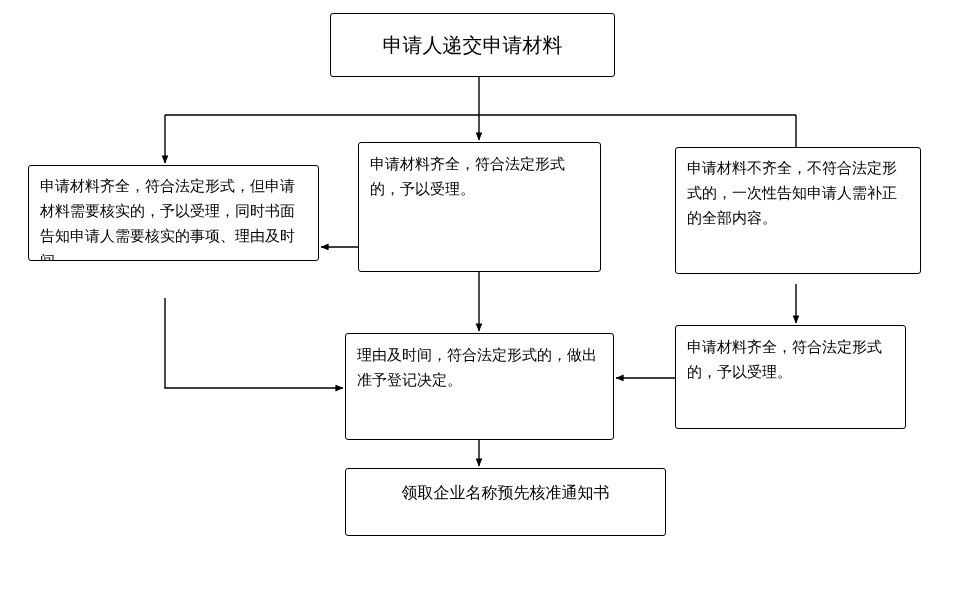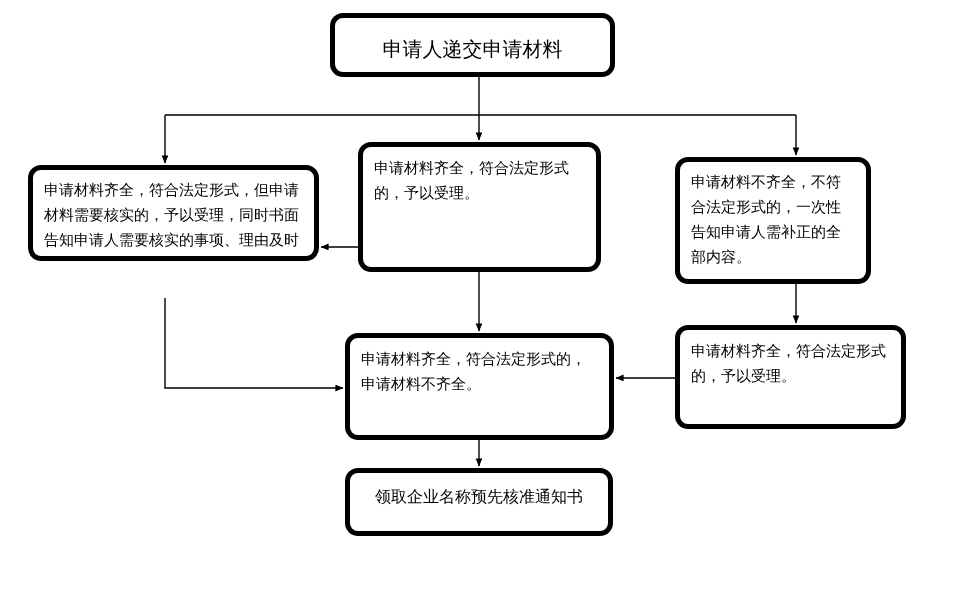--- a/index.html
+++ b/index.html
@@ -20,22 +20,22 @@
   #flow-svg {
     position: absolute;
     left: 0;
     top: 0;
     width: 974px;
     height: 589px;
   }
   .node {
     position: absolute;
     box-sizing: border-box;
-    border: 5px solid #c2410c;
-    border-radius: 13px;
+    border: 1px solid #c2410c;
+    border-radius: 3px;
     background: #ffffff;
     color: #000000;
     overflow: hidden;
   }
   .node-text {
     position: absolute;
     left: 0;
     right: 0;
     color: #000000;
     white-space: pre-wrap;
@@ -75,26 +75,26 @@
   <div id="node-layer">
       <div class="node" style="left: 330px; top: 13px; width: 285px; height: 64px; border-color: rgb(0, 0, 0);">
         <div class="node-text center" style="font-size: 20px; line-height: 28px; top: 17px; padding-left: 10px; padding-right: 10px; color: rgb(0, 0, 0);">申请人递交申请材料</div>
       </div>
       <div class="node" style="left: 28px; top: 165px; width: 291px; height: 96px; border-color: rgb(0, 0, 0);">
         <div class="node-text left" style="font-size: 15px; line-height: 25px; top: 8px; padding-left: 11px; padding-right: 11px; color: rgb(0, 0, 0);">申请材料齐全，符合法定形式，但申请材料需要核实的，予以受理，同时书面告知申请人需要核实的事项、理由及时间</div>
       </div>
       <div class="node" style="left: 358px; top: 142px; width: 243px; height: 130px; border-color: rgb(0, 0, 0);">
         <div class="node-text left" style="font-size: 15px; line-height: 25px; top: 9px; padding-left: 11px; padding-right: 11px; color: rgb(0, 0, 0);">申请材料齐全，符合法定形式的，予以受理。</div>
       </div>
-      <div class="node" style="left: 675px; top: 157px; width: 196px; height: 127px; border-color: rgb(0, 0, 0);">
+      <div class="node" style="left: 675px; top: 147px; width: 246px; height: 127px; border-color: rgb(0, 0, 0);">
         <div class="node-text left" style="font-size: 15px; line-height: 25px; top: 8px; padding-left: 11px; padding-right: 11px; color: rgb(0, 0, 0);">申请材料不齐全，不符合法定形式的，一次性告知申请人需补正的全部内容。</div>
       </div>
       <div class="node" style="left: 675px; top: 325px; width: 231px; height: 104px; border-color: rgb(0, 0, 0);">
         <div class="node-text left" style="font-size: 15px; line-height: 25px; top: 9px; padding-left: 11px; padding-right: 11px; color: rgb(0, 0, 0);">申请材料齐全，符合法定形式的，予以受理。</div>
       </div>
       <div class="node" style="left: 345px; top: 333px; width: 269px; height: 107px; border-color: rgb(0, 0, 0);">
-        <div class="node-text left" style="font-size: 15px; line-height: 25px; top: 9px; padding-left: 11px; padding-right: 11px; color: rgb(0, 0, 0);">申请材料齐全，符合法定形式的，申请材料不齐全。</div>
+        <div class="node-text left" style="font-size: 15px; line-height: 25px; top: 9px; padding-left: 11px; padding-right: 11px; color: rgb(0, 0, 0);">理由及时间，符合法定形式的，做出准予登记决定。</div>
       </div>
-      <div class="node" style="left: 345px; top: 468px; width: 268px; height: 68px; border-color: rgb(0, 0, 0);">
+      <div class="node" style="left: 345px; top: 468px; width: 321px; height: 68px; border-color: rgb(0, 0, 0);">
         <div class="node-text center" style="font-size: 16px; line-height: 24px; top: 12px; padding-left: 8px; padding-right: 8px; color: rgb(0, 0, 0);">领取企业名称预先核准通知书</div>
       </div>
     </div>
 </div>
 
 </body></html>

